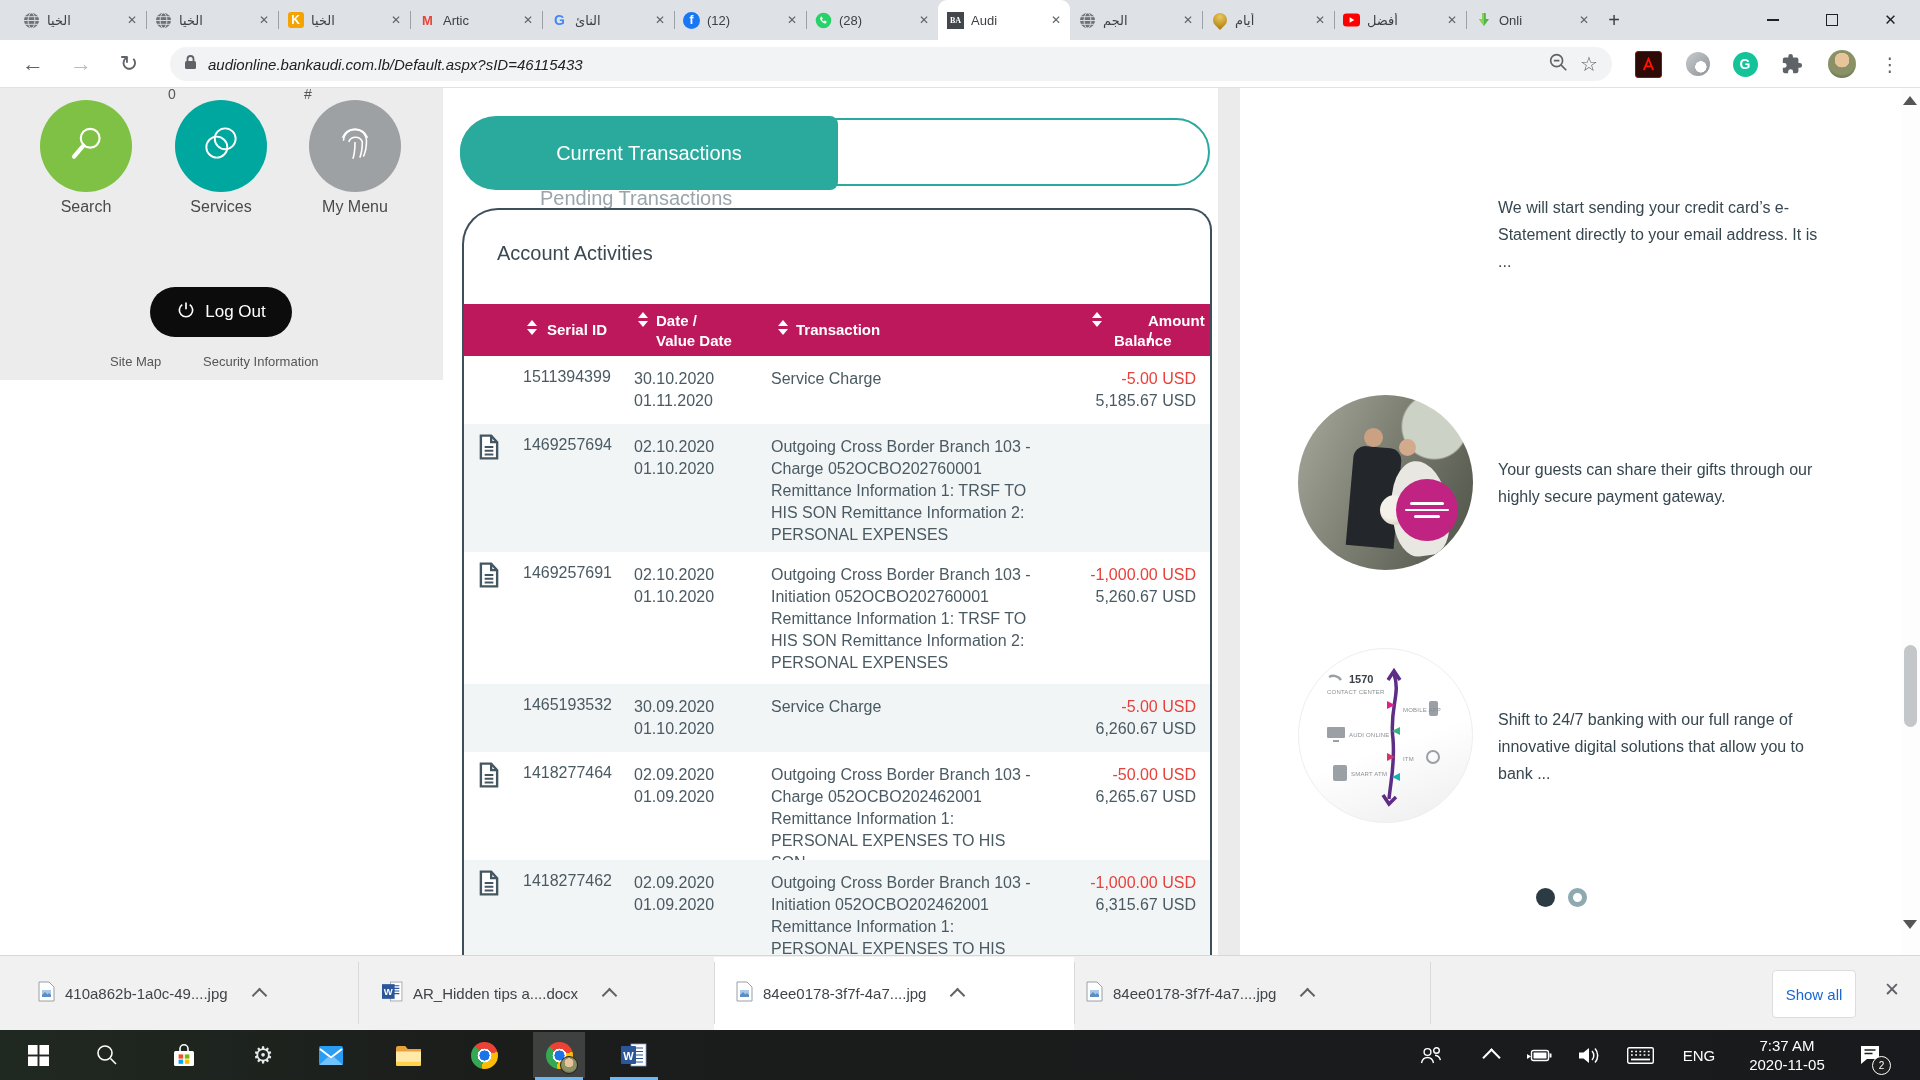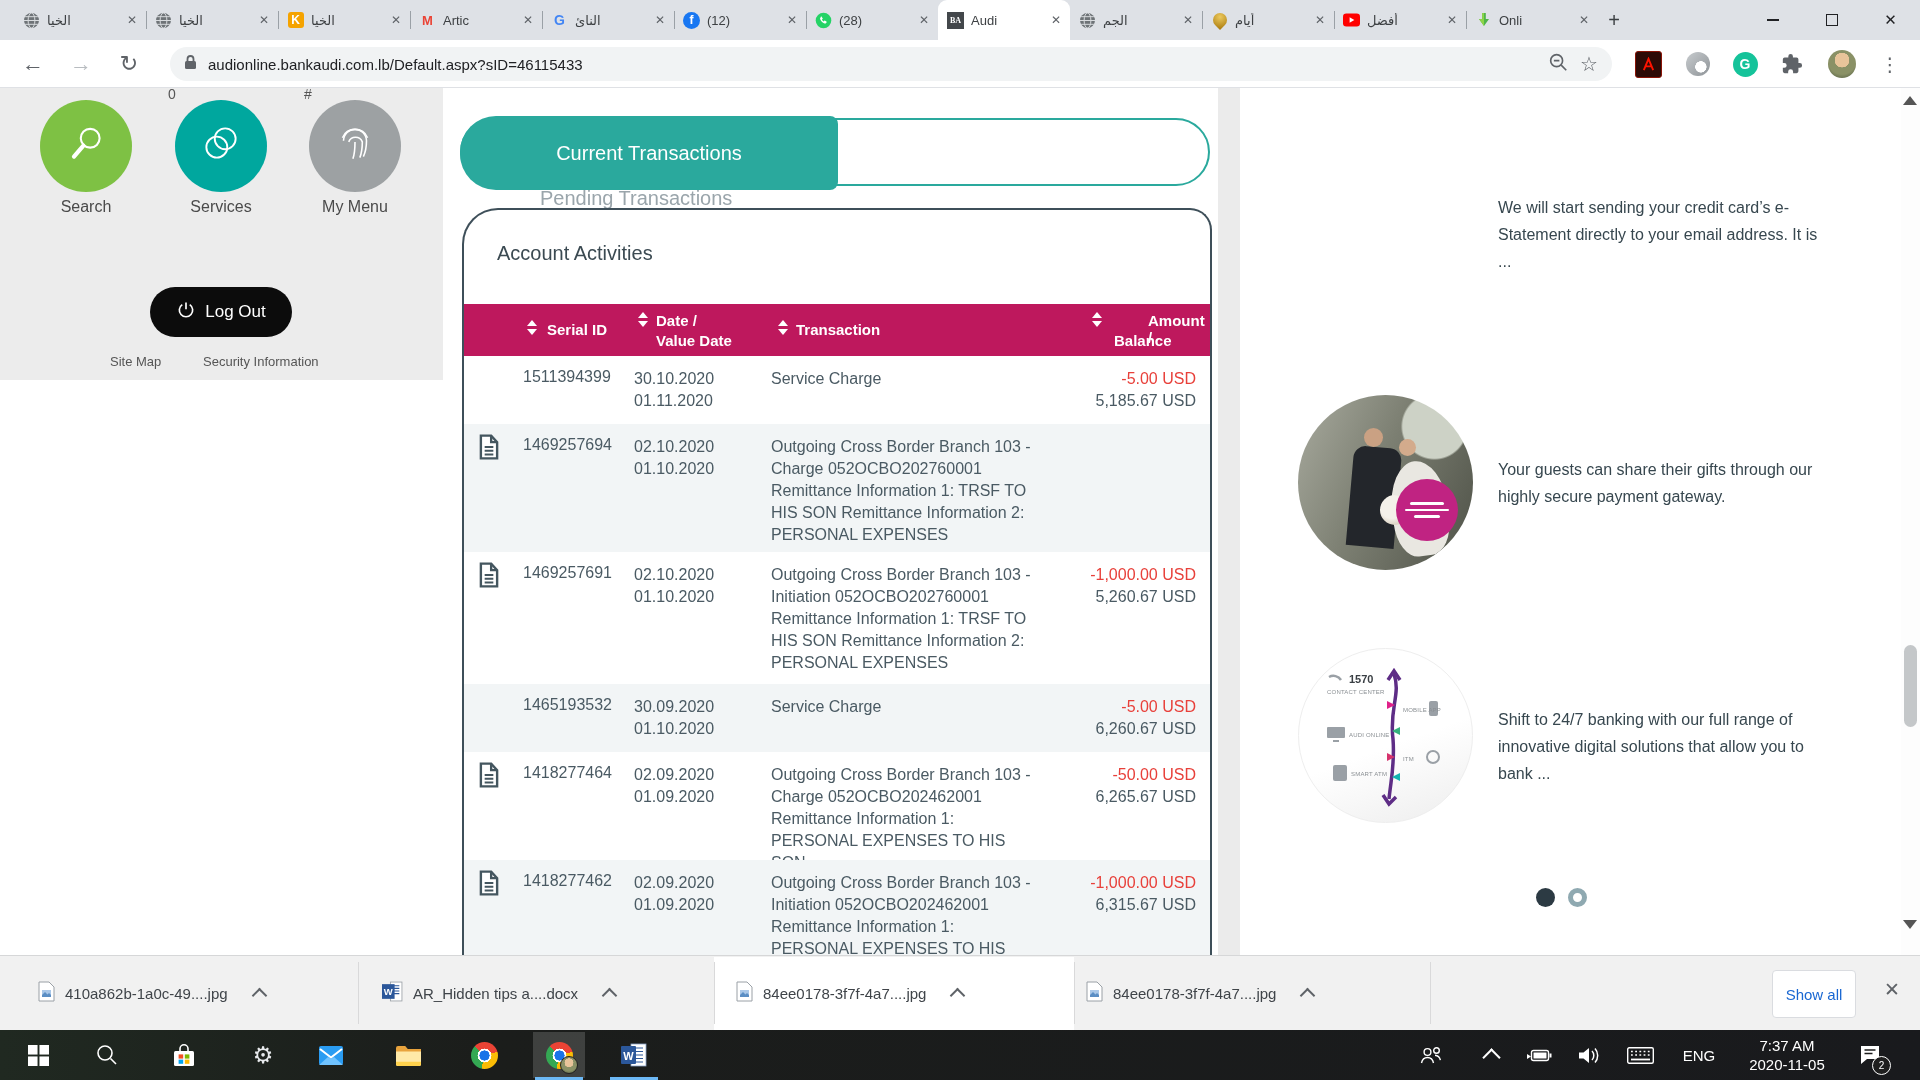--- a/index.html
+++ b/index.html
@@ -30,21 +30,21 @@
     justify-content:center;font-size:20px;color:#3c4043;}
   .wc{position:absolute;top:0;width:59px;height:40px;display:flex;align-items:center;justify-content:center;color:#202124;}
   .wc-min{display:block;width:12px;height:1.6px;background:#202124;}
   .wc-max{display:block;width:10px;height:10px;border:1.5px solid #202124;}
   .wc-close{font-size:15px;}
   
   .toolbar{position:absolute;left:0;top:40px;width:1920px;height:48px;background:#fff;border-bottom:1px solid #dfe1e5;box-sizing:border-box;}
   .navg{position:absolute;top:0;height:48px;width:34px;display:flex;align-items:center;justify-content:center;
     font-size:22px;color:#5f6368;}
   .pill{position:absolute;left:170px;top:7px;width:1442px;height:34px;border-radius:17px;background:#f1f3f4;
-    display:flex;align-items:center;gap:11px;padding:0 14px;box-sizing:border-box;}
+    display:flex;align-items:center;gap:11px;padding:0 14px;box-sizing:border-box;font-style:italic;}
   .url{font-size:15px;color:#202124;flex:1;white-space:nowrap;overflow:hidden;}
   .ext{position:absolute;top:10px;width:28px;height:28px;display:flex;align-items:center;justify-content:center;}
   .adobe{width:25px;height:25px;background:#2d0a06;border:1px solid #8a1407;border-radius:3px;
     display:flex;align-items:center;justify-content:center;}
   .grayext{width:24px;height:24px;border-radius:50%;
     background:radial-gradient(circle at 62% 62%,#fff 0 26%,rgba(255,255,255,0) 28%),linear-gradient(135deg,#c7cbce,#8f9498);}
   .grammarly{width:25px;height:25px;border-radius:50%;background:#15c39a;color:#fff;font-weight:700;
     font-size:14px;display:flex;align-items:center;justify-content:center;}
   .avatar{width:28px;height:28px;border-radius:50%;
     background:radial-gradient(circle at 50% 36%,#e8c49a 0 32%,#8a9166 33% 62%,#46523a 100%);}

